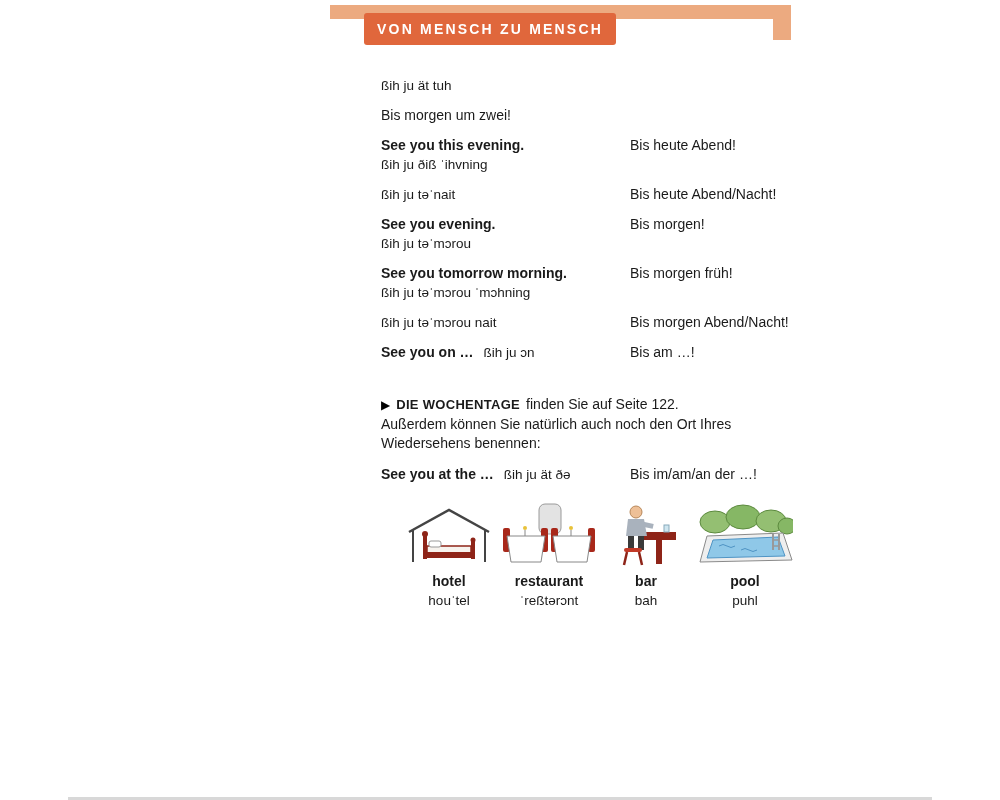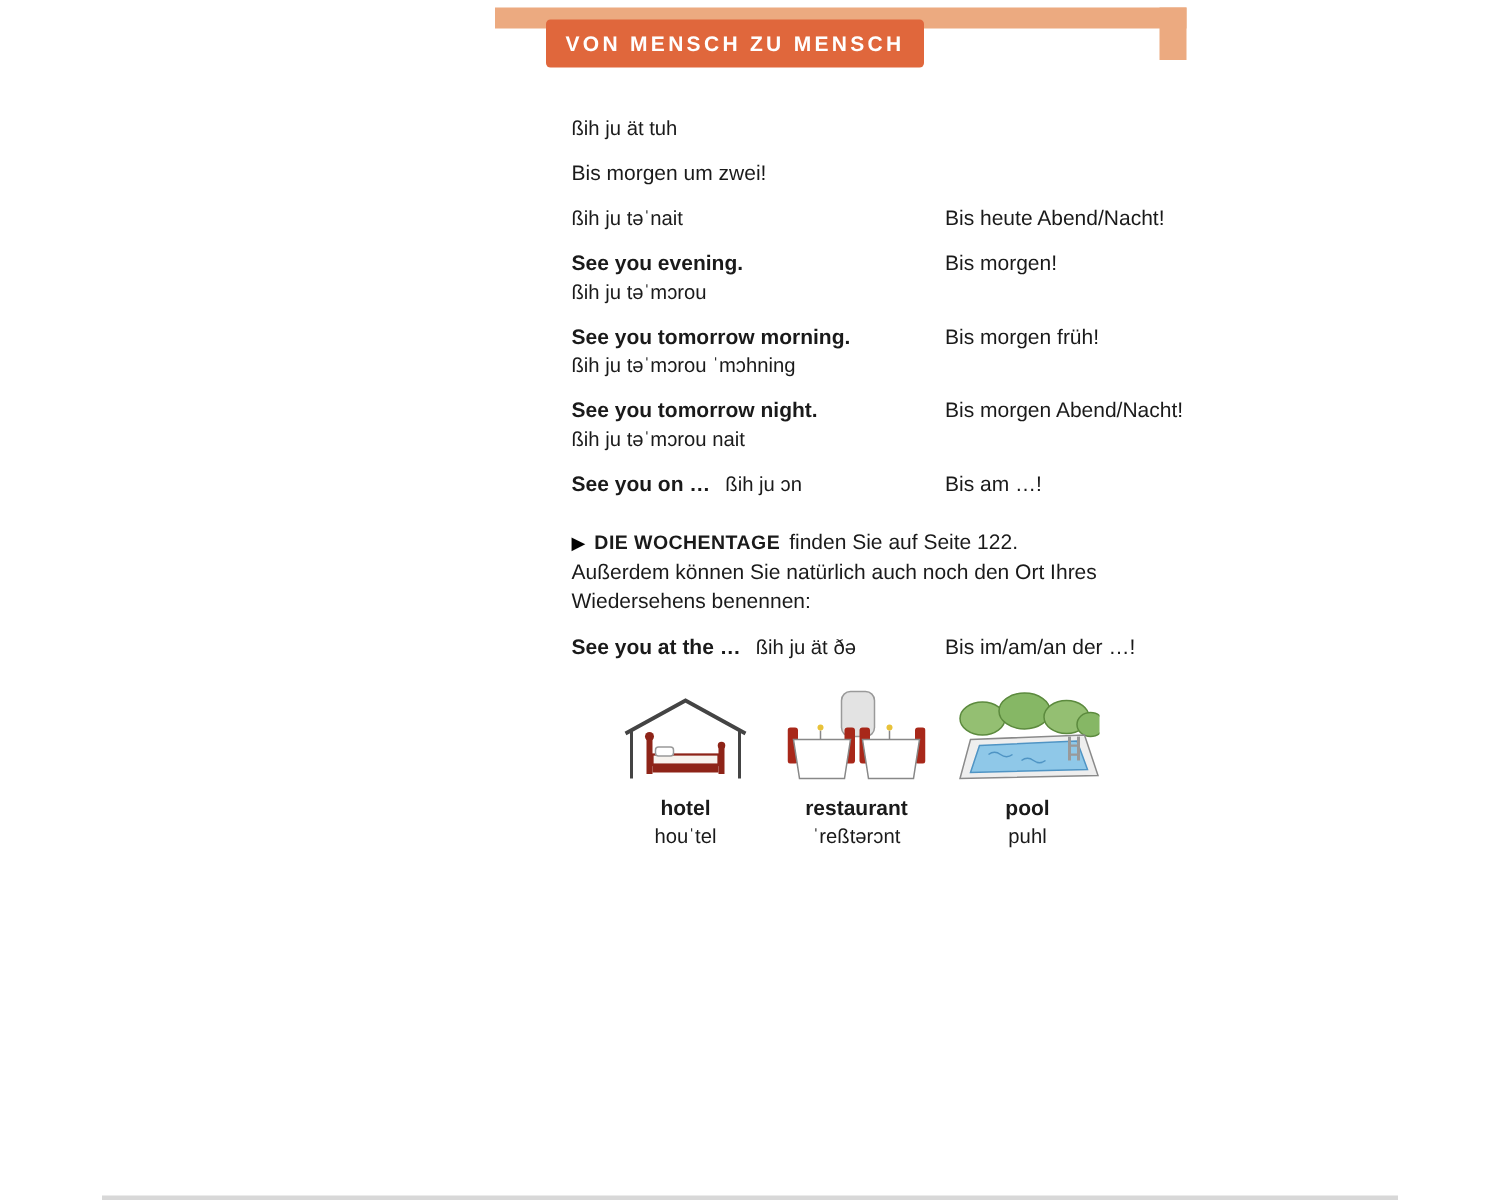--- a/index.html
+++ b/index.html
@@ -60,21 +60,21 @@
   .en   { font-size: 14px;  line-height: 19px; font-weight: 700; }
   .de   { font-size: 14px;  line-height: 19px; font-weight: 400; }
   .intro-phon { margin-bottom: 11px; }
   .phrase-row {
     display: grid;
     grid-template-columns: 249px 1fr;
     align-items: start;
     margin-bottom: 11px;
   }
   .inline-phon { margin-left: 10px; }
-  .note { margin-top: 20px; font-size: 14px; line-height: 19px; white-space: nowrap; }
+  .note { margin-top: 33px; font-size: 14px; line-height: 19px; white-space: nowrap; }
   .note-marker { font-size: 12px; margin-right: 6px; color: #000; }
   .note-title  { font-weight: 700; font-size: 13px; letter-spacing: 0.3px; margin-right: 6px; }
   .paragraph { font-size: 14px; line-height: 19px; max-width: 396px; }
   .see-at-row { margin-top: 12px; margin-bottom: 0; }
   .places-row {
     display: flex;
     margin-top: 16px;
     padding-left: 24px;
     gap: 10px;
     align-items: flex-end;
@@ -125,20 +125,27 @@
     </div>
 
     <div class="content">
 
       <div class="intro-phon phon">ßih ju ät tuh</div>
 
       <div class="phrase-row">
         <div class="de">Bis morgen um zwei!</div>
       </div>
 
+      <div class="phrase-row">
+        <div>
+          <div class="en">See you this evening.</div>
+          <div class="phon">ßih ju ðiß ˈihvning</div>
+        </div>
+        <div class="de">Bis heute Abend!</div>
+      </div>
 
       <div class="phrase-row">
         <div>
           <div class="phon">ßih ju təˈnait</div>
         </div>
         <div class="de">Bis heute Abend/Nacht!</div>
       </div>
 
       <div class="phrase-row">
         <div>
@@ -151,21 +158,20 @@
       <div class="phrase-row">
         <div>
           <div class="en">See you tomorrow morning.</div>
           <div class="phon">ßih ju təˈmɔrou ˈmɔhning</div>
         </div>
         <div class="de">Bis morgen früh!</div>
       </div>
 
       <div class="phrase-row">
         <div>
-          <div class="en">See you tomorrow night.</div>
           <div class="phon">ßih ju təˈmɔrou nait</div>
         </div>
         <div class="de">Bis morgen Abend/Nacht!</div>
       </div>
 
       <div class="phrase-row">
         <div>
           <span class="en">See you on …</span><span class="phon inline-phon">ßih ju ɔn</span>
         </div>
         <div class="de">Bis am …!</div>
@@ -218,20 +224,39 @@
               <line x1="22" y1="28" x2="22" y2="34" stroke="#888"></line>
               <circle cx="22" cy="26" r="2" fill="#e8c23a"></circle>
               <line x1="68" y1="28" x2="68" y2="34" stroke="#888"></line>
               <circle cx="68" cy="26" r="2" fill="#e8c23a"></circle>
             </svg>
           </div>
           <div class="place-label en">restaurant</div>
           <div class="place-phon phon">ˈreßtərɔnt</div>
         </figure>
 
+        <figure class="place">
+          <div class="place-art">
+            <svg width="64" height="64" viewBox="0 0 64 64">
+              <rect x="30" y="30" width="32" height="8" fill="#8e2418"></rect>
+              <rect x="42" y="38" width="6" height="24" fill="#8e2418"></rect>
+              <rect x="50" y="23" width="5" height="7" fill="#cfe6f0" stroke="#88aabb"></rect>
+              <circle cx="22" cy="10" r="6" fill="#eec097" stroke="#b8885a"></circle>
+              <path d="M14,17 L30,17 L33,34 L12,34 Z" fill="#a9b2bd"></path>
+              <rect x="26" y="19" width="14" height="5" fill="#a9b2bd" transform="rotate(12 26 19)"></rect>
+              <rect x="14" y="34" width="6" height="14" fill="#3a3a3a"></rect>
+              <rect x="24" y="34" width="6" height="14" fill="#3a3a3a"></rect>
+              <rect x="10" y="46" width="18" height="4" rx="2" fill="#c23a28"></rect>
+              <line x1="13" y1="50" x2="10" y2="63" stroke="#8e2418" stroke-width="2.5"></line>
+              <line x1="25" y1="50" x2="28" y2="63" stroke="#8e2418" stroke-width="2.5"></line>
+            </svg>
+          </div>
+          <div class="place-label en">bar</div>
+          <div class="place-phon phon">bah</div>
+        </figure>
 
         <figure class="place">
           <div class="place-art">
             <svg width="96" height="62" viewBox="0 0 96 62">
               <ellipse cx="18" cy="18" rx="15" ry="11" fill="#94bf72" stroke="#5c8a3e"></ellipse>
               <ellipse cx="46" cy="13" rx="17" ry="12" fill="#86b765" stroke="#5c8a3e"></ellipse>
               <ellipse cx="74" cy="17" rx="15" ry="11" fill="#94bf72" stroke="#5c8a3e"></ellipse>
               <ellipse cx="90" cy="22" rx="9" ry="8" fill="#86b765" stroke="#5c8a3e"></ellipse>
               <polygon points="10,32 86,29 95,56 3,58" fill="#eeeeee" stroke="#8a8a8a"></polygon>
               <polygon points="16,36 81,33 88,52 10,54" fill="#8fc8e8" stroke="#4f94c4"></polygon>

